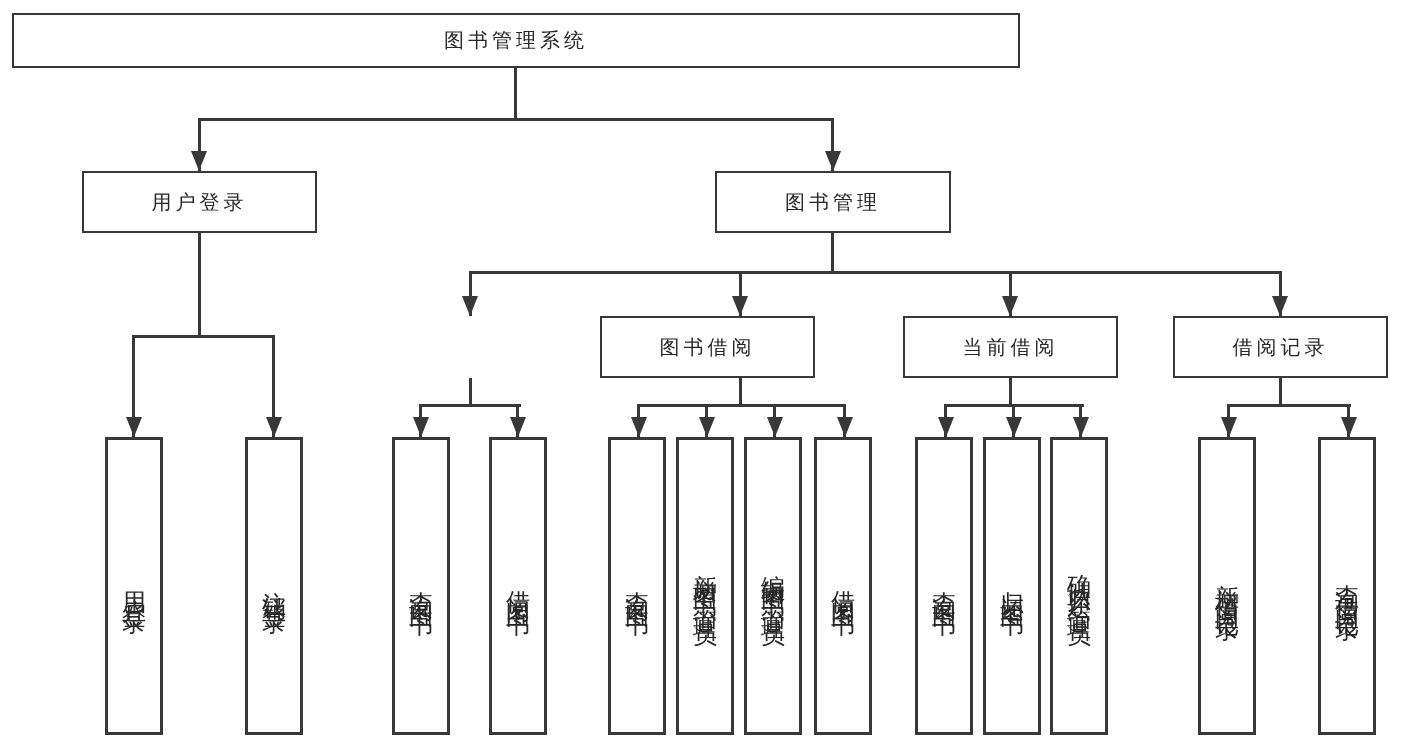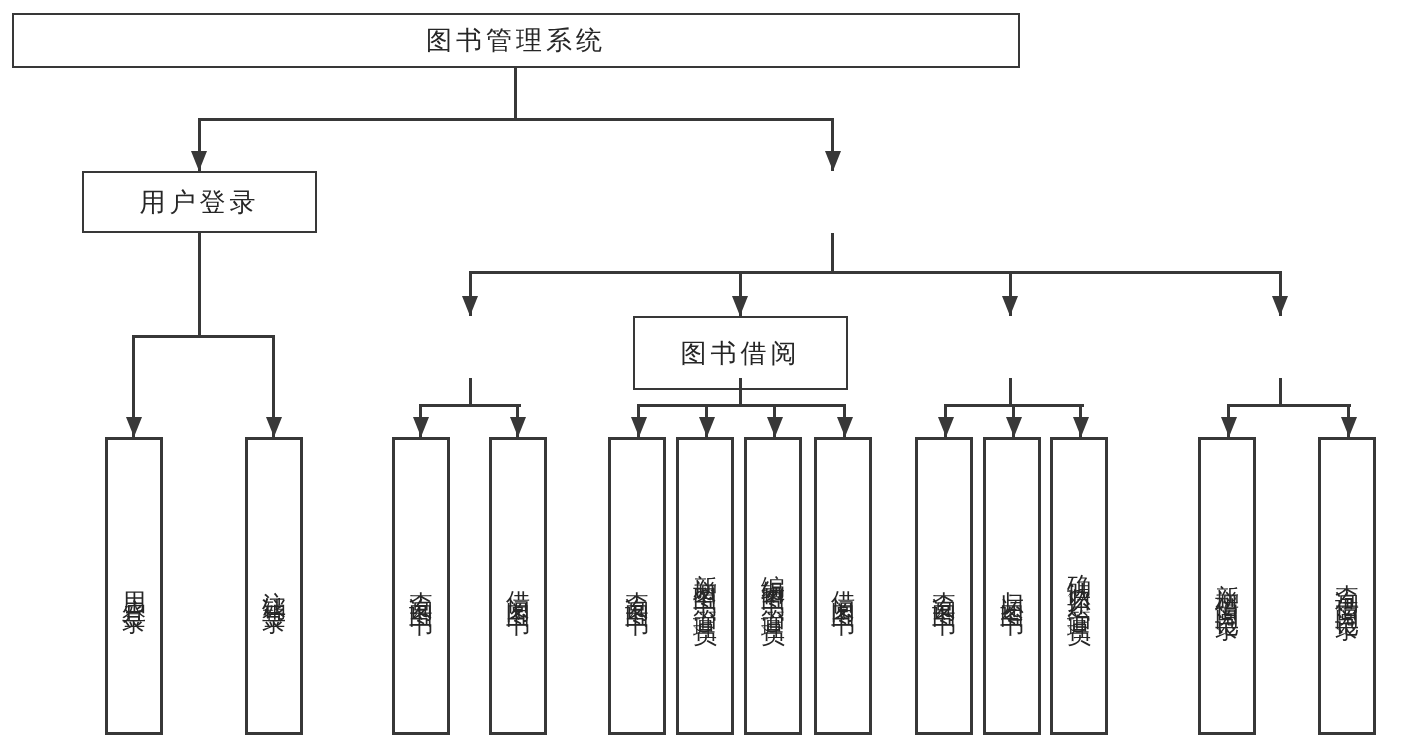--- a/index.html
+++ b/index.html
@@ -18,21 +18,21 @@
     color:var(--text);
   }
   .hbox{
     position:absolute;
     box-sizing:border-box;
     border:2.5px solid var(--line);
     background:#fff;
     display:flex;align-items:center;justify-content:center;
   }
   .hbox .lbl{
-    font-size:26px;
+    font-size:20px;
     letter-spacing:4px;
     white-space:nowrap;
   }
   .vbox{
     position:absolute;
     box-sizing:border-box;
     border:3px solid var(--line);
     background:#fff;
     width:58px;top:437px;height:298px;
     writing-mode:vertical-rl;
@@ -71,41 +71,50 @@
   <div class="vl" style="left:514px;top:68px;height:52px"></div>
   <div class="hl" style="left:198px;top:118px;width:636px"></div>
   <div class="vl" style="left:198px;top:120px;height:51px"></div>
   <div class="vl" style="left:831px;top:120px;height:51px"></div>
   <div class="arr" style="left:191px;top:151px"></div>
   <div class="arr" style="left:825px;top:151px"></div>
 
   <div class="hbox" style="left:82px;top:171px;width:235px;height:62px">
     <span class="lbl">用户登录</span>
   </div>
+  <div class="hbox" style="left:715px;top:171px;width:236px;height:62px">
+    <span class="lbl">图书管理</span>
+  </div>
 
   <div class="vl" style="left:198px;top:233px;height:104px"></div>
   <div class="hl" style="left:132px;top:335px;width:143px"></div>
   <div class="vl" style="left:132px;top:337px;height:100px"></div>
   <div class="vl" style="left:272px;top:337px;height:100px"></div>
   <div class="arr" style="left:126px;top:417px"></div>
   <div class="arr" style="left:266px;top:417px"></div>
 
   <div class="vl" style="left:831px;top:233px;height:40px"></div>
   <div class="hl" style="left:469px;top:271px;width:813px"></div>
   <div class="vl" style="left:469px;top:273px;height:43px"></div>
   <div class="vl" style="left:739px;top:273px;height:43px"></div>
   <div class="vl" style="left:1009px;top:273px;height:43px"></div>
   <div class="vl" style="left:1279px;top:273px;height:43px"></div>
   <div class="arr" style="left:462px;top:296px"></div>
   <div class="arr" style="left:732px;top:296px"></div>
   <div class="arr" style="left:1002px;top:296px"></div>
   <div class="arr" style="left:1272px;top:296px"></div>
 
-  <div class="hbox" style="left:633px;top:316px;width:215px;height:74px">
+  <div class="hbox" style="left:600px;top:316px;width:215px;height:62px">
     <span class="lbl">图书借阅</span>
+  </div>
+  <div class="hbox" style="left:903px;top:316px;width:215px;height:62px">
+    <span class="lbl">当前借阅</span>
+  </div>
+  <div class="hbox" style="left:1173px;top:316px;width:215px;height:62px">
+    <span class="lbl">借阅记录</span>
   </div>
 
   <div class="vl" style="left:469px;top:378px;height:28px"></div>
   <div class="hl" style="left:419px;top:404px;width:102px"></div>
   <div class="vl" style="left:419px;top:406px;height:31px"></div>
   <div class="vl" style="left:516px;top:406px;height:31px"></div>
   <div class="arr" style="left:413px;top:417px"></div>
   <div class="arr" style="left:510px;top:417px"></div>
 
   <div class="vl" style="left:739px;top:378px;height:28px"></div>

